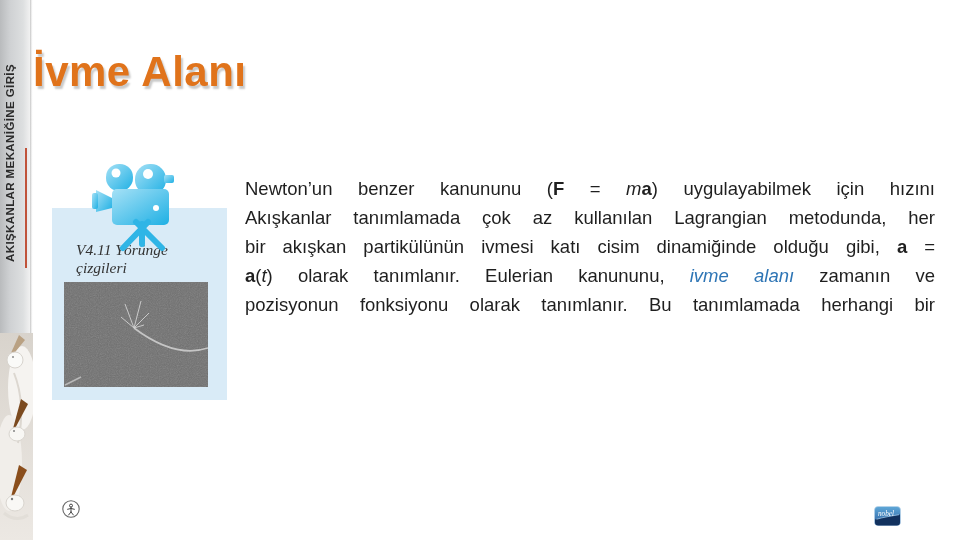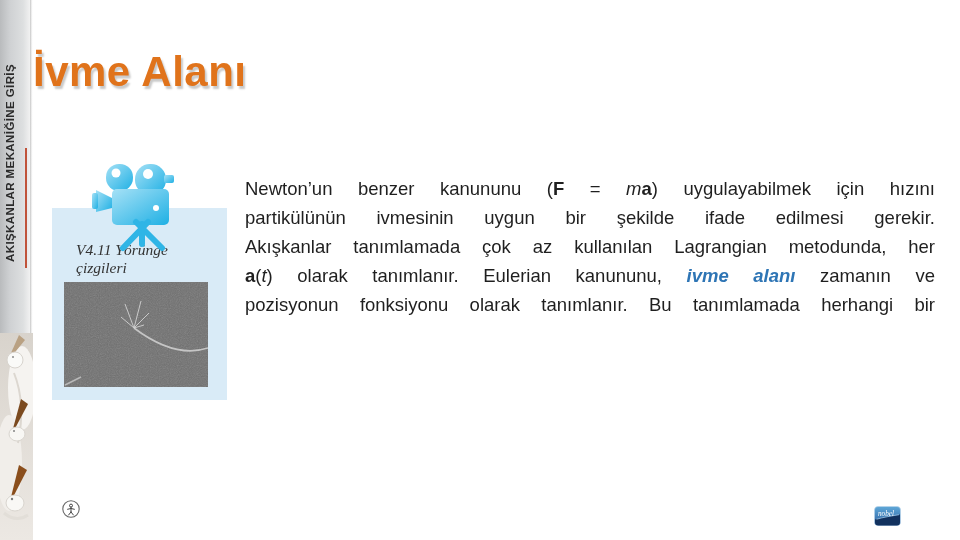--- a/index.html
+++ b/index.html
@@ -40,21 +40,21 @@
   .pathline-photo{position:absolute;left:12px;top:74px;width:144px;height:105px;display:block;}
   
   .bodytext{
     position:absolute;left:245px;top:174px;width:690px;
     font-size:18.5px;line-height:29px;color:#1f1f1f;
   }
   .line{text-align:justify;}
   .line.just{text-align-last:justify;-moz-text-align-last:justify;}
   .b{font-weight:bold;}
   .i{font-style:italic;}
-  .hl{font-weight:bold;font-style:italic;color:#2e75b5;margin-top:22px;}
+  .hl{font-weight:normal;font-style:italic;color:#2e75b5;margin-top:22px;}
   
   .emblem{position:absolute;left:61px;top:499px;width:20px;height:20px;}
   .nobel{position:absolute;left:874px;top:506px;width:27px;height:20px;}
 </style>
 </head>
 <body>
 
 <div class="slide">
 
   <div class="spine">
@@ -135,22 +135,22 @@
     <rect x="0" y="29" width="6" height="16" rx="2" fill="url(#camg)"></rect>
     <g stroke="#2fb5e6" stroke-width="6" stroke-linecap="round">
       <line x1="56" y1="58" x2="31" y2="84"></line>
       <line x1="44" y1="58" x2="70" y2="84"></line>
       <line x1="50" y1="60" x2="50" y2="80"></line>
     </g>
   </svg>
 
   <div class="bodytext">
       <div class="line just"><span>Newton’un benzer kanununu (</span><span class="b">F</span><span> = </span><span class="i">m</span><span class="b">a</span><span>) uygulayabilmek için hızını</span></div>
-      <div class="line just"><span>partikülünün ivmesinin uygun bir şekilde ifade edilmesi gerekir.</span></div>
       <div class="line just"><span>Akışkanlar tanımlamada çok az kullanılan Lagrangian metodunda, her</span></div>
+      <div class="line just"><span>bir akışkan partikülünün ivmesi katı cisim dinamiğinde olduğu gibi, </span><span class="b">a</span><span> =</span></div>
       <div class="line just"><span class="b">a</span><span>(</span><span class="i">t</span><span>) olarak tanımlanır. Eulerian kanununu, </span><span class="hl">ivme alanı</span><span> zamanın ve</span></div>
       <div class="line just"><span>pozisyonun fonksiyonu olarak tanımlanır. Bu tanımlamada herhangi bir</span></div>
     </div>
 
   <svg class="emblem" viewBox="0 0 20 20">
     <circle cx="10" cy="10" r="8.2" fill="#ffffff" stroke="#666666" stroke-width="1.1"></circle>
     <circle cx="10" cy="6.6" r="1.5" fill="none" stroke="#444444" stroke-width="1"></circle>
     <path d="M10,8.2 L10,13 M6.6,10.2 Q10,8.6 13.4,10.2 M10,13 L7.6,16 M10,13 L12.4,16" stroke="#444444" stroke-width="1" fill="none" stroke-linecap="round"></path>
   </svg>
 

